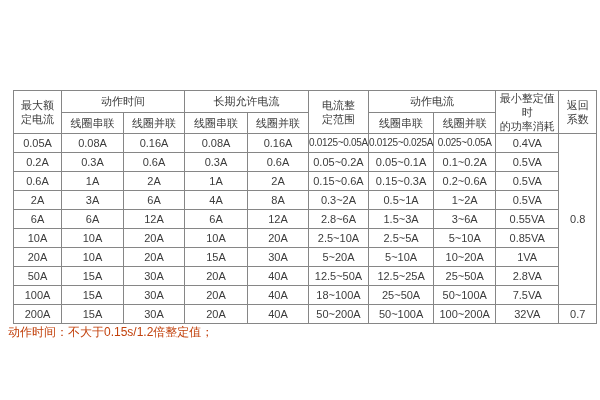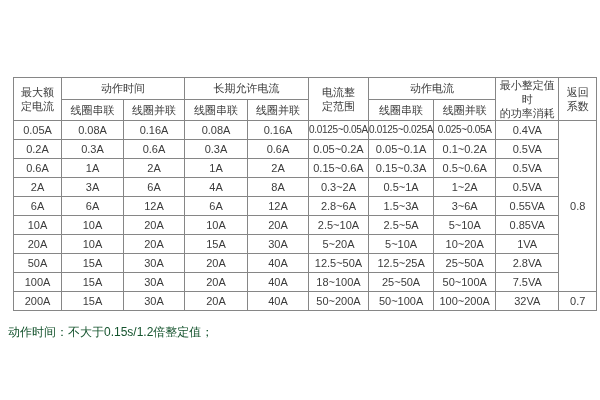--- a/index.html
+++ b/index.html
@@ -12,21 +12,21 @@
   body{
     width:600px;height:400px;
     background:var(--bg);
     font-family:"Liberation Sans","DejaVu Sans",sans-serif;
     color:var(--text);
     position:relative;
     overflow:hidden;
   }
   table.spec{
     position:absolute;
-    left:13px;top:77px;
+    left:13px;top:90px;
     border-collapse:collapse;
     table-layout:fixed;
     padding-left:26px;
   }
   table.spec th, table.spec td{
     border:1px solid var(--border);
     text-align:center;
     vertical-align:middle;
     padding:0;
     font-weight:normal;
@@ -46,21 +46,21 @@
     white-space:nowrap;
   }
   tbody td.small{
     font-size:10px;
     letter-spacing:-0.3px;
   }
   .note{
     position:absolute;
     left:8px;top:324px;
     font-size:12px;
-    color:#14532d;
+    color:#c2410c;
   }
 </style>
 </head>
 <body>
 
 <table class="spec">
   <colgroup>
     <col style="width:48px">
     <col style="width:62px">
     <col style="width:61px">
@@ -120,21 +120,21 @@
         <td>0.5VA</td>
       </tr>
       <tr>
         <td>0.6A</td>
         <td>1A</td>
         <td>2A</td>
         <td>1A</td>
         <td>2A</td>
         <td>0.15~0.6A</td>
         <td>0.15~0.3A</td>
-        <td>0.5~0.6A</td>
+        <td>0.2~0.6A</td>
         <td>0.5VA</td>
       </tr>
       <tr>
         <td>2A</td>
         <td>3A</td>
         <td>6A</td>
         <td>4A</td>
         <td>8A</td>
         <td>0.3~2A</td>
         <td>0.5~1A</td>

